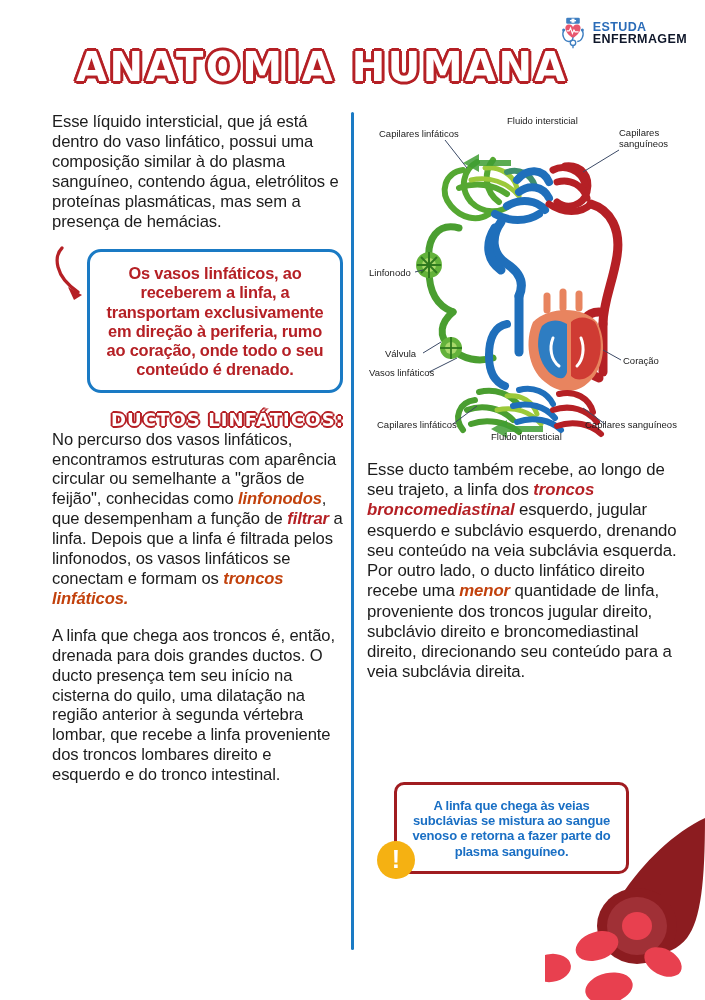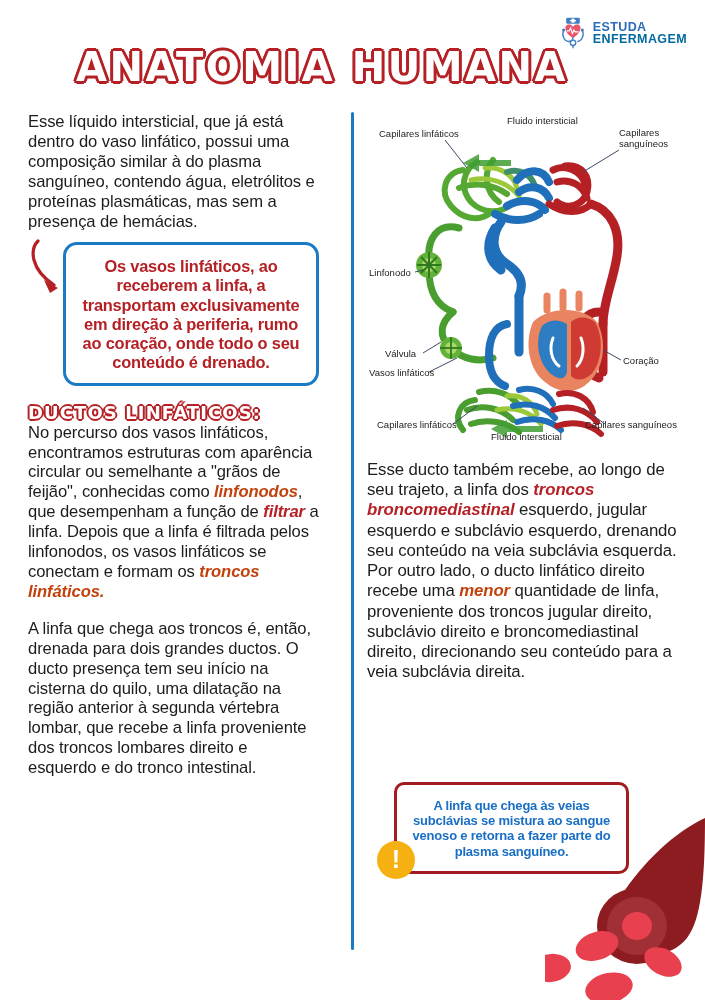--- a/index.html
+++ b/index.html
@@ -28,21 +28,21 @@
     font-size: 12.5px;
     font-weight: bold;
     letter-spacing: 0.4px;
     color: #2b6cb8;
     display: block;
   }
   .logo-line2 {
     font-size: 12.5px;
     font-weight: bold;
     letter-spacing: 0.4px;
-    color: #0369a1;
+    color: #0f172a;
     display: block;
   }
 
   
   .title-wrap {
     position: absolute;
     top: 44px;
     left: 0;
     width: 644px;
     text-align: center;
@@ -71,21 +71,21 @@
     top: 112px;
     width: 3px;
     height: 838px;
     background: #1a7ac4;
     border-radius: 2px;
   }
 
   
   .col-left {
     position: absolute;
-    left: 28px;
+    left: 52px;
     top: 112px;
     width: 292px;
   }
   .col-right {
     position: absolute;
     left: 367px;
     top: 110px;
     width: 310px;
   }
 
@@ -96,21 +96,21 @@
     letter-spacing: -0.1px;
   }
   .para.rt { font-size: 16.8px; line-height: 1.205; }
 
   .hl-blue  { color: #c2410c; font-weight: bold; font-style: italic; }
   .hl-red   { color: #b52025; font-weight: bold; font-style: italic; }
 
   
   .callout-blue {
     position: relative;
-    margin-top: 11px;
+    margin-top: 18px;
     margin-left: 35px;
     width: 256px;
     border: 3px solid #1a7ac4;
     border-radius: 14px;
     padding: 12px 10px 11px 10px;
     text-align: center;
   }
   .callout-blue .ctext {
     font-size: 16.4px;
     line-height: 1.16;
@@ -122,21 +122,21 @@
     position: absolute;
     left: -38px;
     top: -10px;
     width: 48px;
     height: 70px;
   }
 
   
   .section-head {
     margin-top: 16px;
-    text-align: left;
+    text-align: right;
     font-family: "DejaVu Sans", sans-serif;
     font-size: 18px;
     font-weight: bold;
     letter-spacing: 1.1px;
     color: #ffffff;
     -webkit-text-stroke: 2.2px #b52025;
     paint-order: stroke fill;
     text-shadow:
        2px 0 0 #b52025, -2px 0 0 #b52025,
        0 2px 0 #b52025, 0 -2px 0 #b52025,

